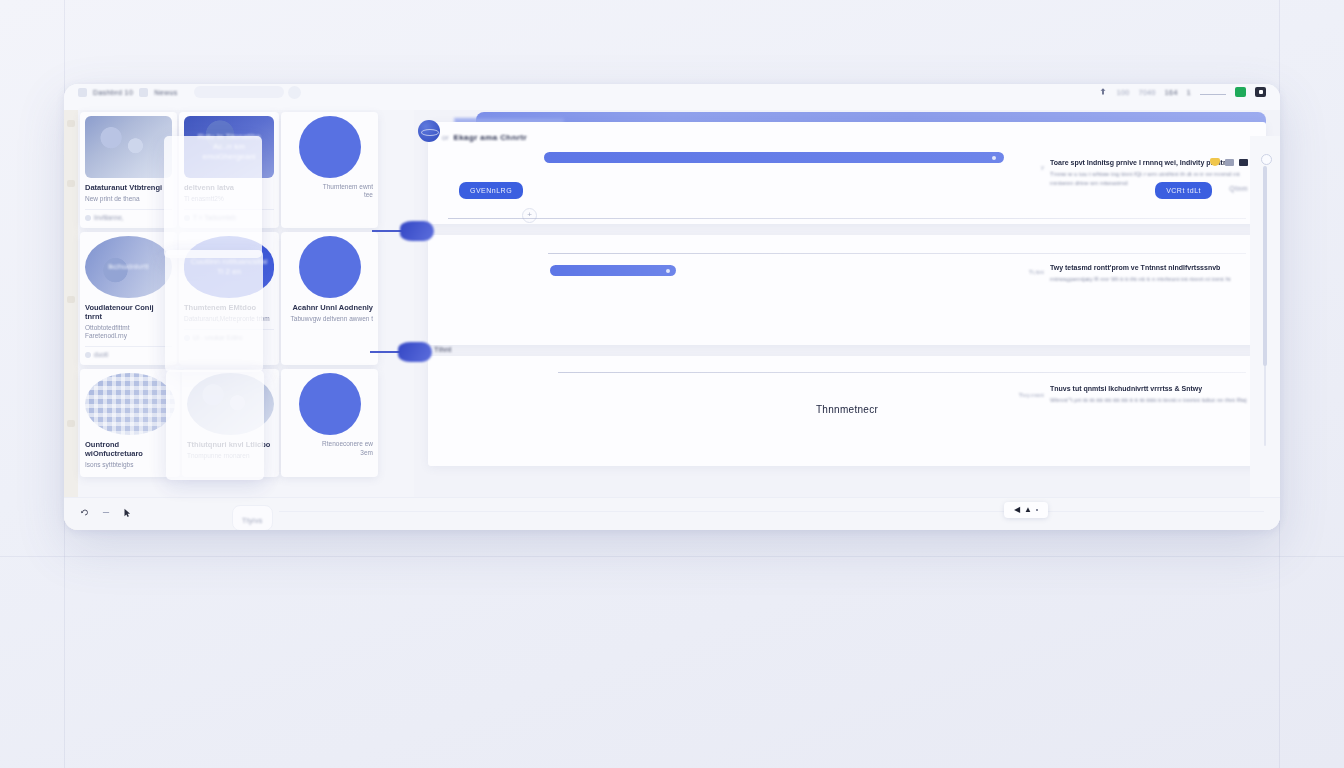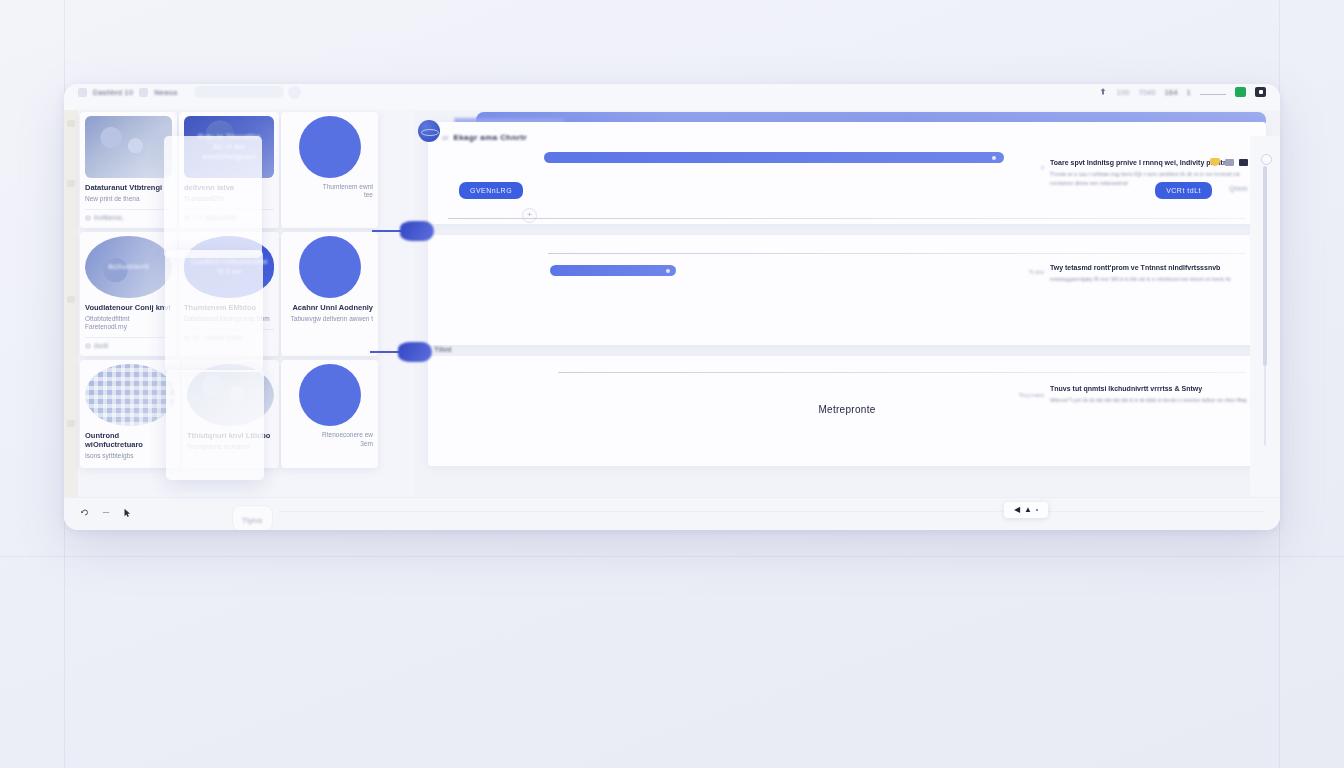--- a/index.html
+++ b/index.html
@@ -324,21 +324,21 @@
           <div class="card-sub">Thumtenem ewnt</div>
           <div class="card-sub">tee</div>
         </div>
       </div>
 
       <div class="crow">
         <div class="card">
           <div class="thumb photo-c blob-round">
             <span class="thumb-overlay">lkchudnivrtt</span>
           </div>
-          <div class="card-title">Voudlatenour Conij knvl</div>
+          <div class="card-title">Voudlatenour Conij tnrnt</div>
           <div class="card-sub">Ottobtotedfittmt Faretenodl.rny</div>
           <div class="card-foot">
             <div class="dot"></div>
             <span class="ftext">duoti</span>
           </div>
         </div>
         <div class="card wide">
           <div class="thumb solid-blue">
             <span class="thumb-overlay">Cuutlinn
 rotituancsitai
@@ -429,21 +429,21 @@
       </div>
     </div>
 
     <div class="feedcard fc-three">
       <div class="marker mk-2">
         <div class="tail"></div>
         <div class="blob"></div>
         <span class="blurtext mlabel" style="color:#2b3150;">Tlhnt</span>
       </div>
       <div class="ghostline" style="left:130px;right:20px;top:16px"></div>
-      <div class="center-word">Metrepronte</div>
+      <div class="center-word">Thnnmetnecr</div>
 
       <span class="meta-side ms-3">Ttvy.msnt</span>
       <div class="meta-block mb-3">
         <div class="meta-title">Tnuvs  tut  qnmtsi  lkchudnivrtt vrrrtss &amp; Sntwy</div>
         <div class="meta-body">Wtrnnt"'t  prt  ttt  ttt  tttt  tttt  tttt tttt  tt tt  ttt  tttttt  tt ttnntt n  tnnrtnt ttdtut nn thnt Rwj</div>
       </div>
     </div>
 
     <div class="scroll-col">
       <div class="scroll-knob"></div>

